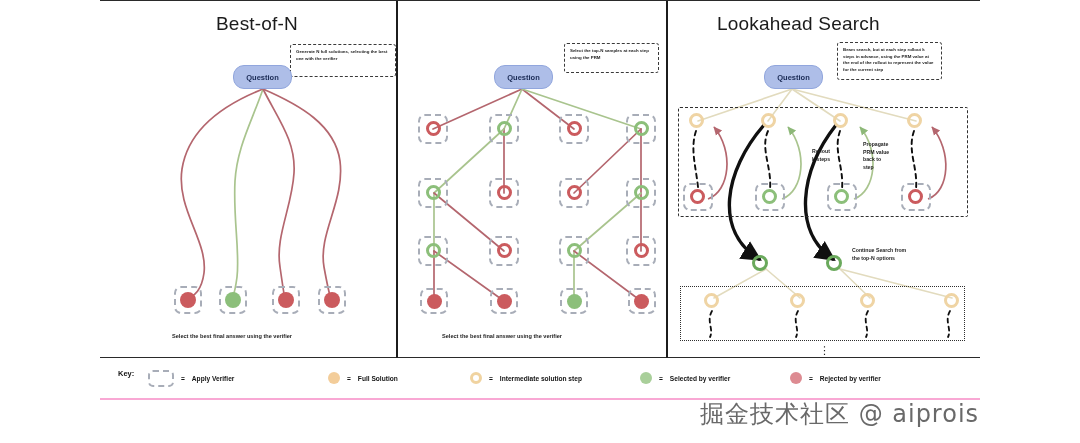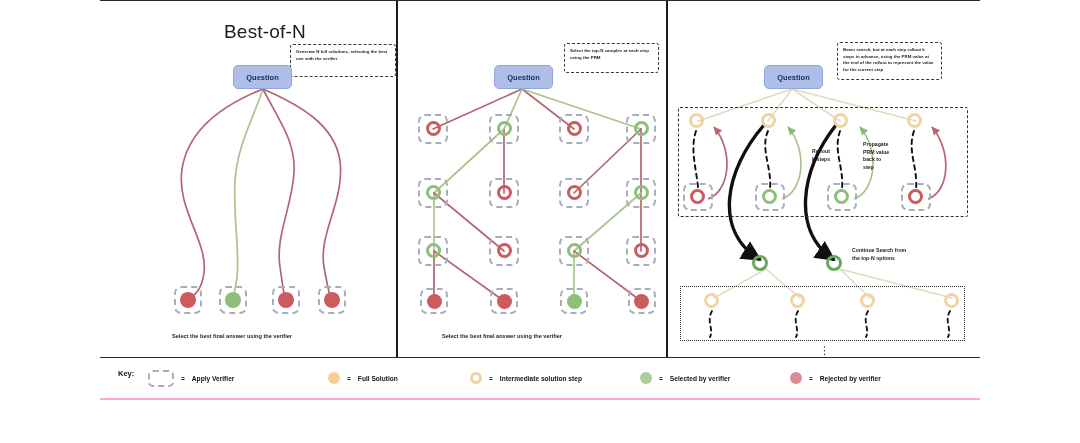--- a/index.html
+++ b/index.html
@@ -10,21 +10,21 @@
                border-top:1px solid #2a2a2a;border-bottom:1px solid #2a2a2a;box-sizing:border-box;}
 
   .vdiv{position:absolute;top:0;width:2px;height:358px;background:#1c1c1c;}
 
   .panel-title{position:absolute;font-size:19px;color:#1b1b1b;letter-spacing:.2px;white-space:nowrap;}
 
   .callout{position:absolute;box-sizing:border-box;border:1.6px dashed #3a3a3a;border-radius:3px;
            background:#fff;padding:4px 5px;}
   .callout span{display:block;font-size:4.4px;line-height:1.5;font-weight:bold;color:#1d1d1d;}
 
-  .qbox{position:absolute;background:#aebee8;border:1px solid #91a6dd;border-radius:5px;
+  .qbox{position:absolute;background:#aebee8;border:1px solid #91a6dd;border-radius:11px;
         display:flex;align-items:center;justify-content:center;}
   .qbox span{font-size:7.5px;font-weight:bold;color:#1a2a55;}
 
   .svgl{position:absolute;left:0;top:0;width:880px;height:358px;pointer-events:none;}
 
   .dashbox{position:absolute;box-sizing:border-box;border:2px dashed #a8adb8;border-radius:7px;background:transparent;}
 
   .node{position:absolute;border-radius:50%;box-sizing:border-box;}
   .ring{background:transparent;}
   .solid{}
@@ -57,21 +57,22 @@
 </head>
 <body>
 
 <div id="root">
 
   <div class="figure-area">
 
     <div class="vdiv" style="left:296px;"></div>
     <div class="vdiv" style="left:566px;"></div>
 
-    <div class="panel-title" style="left:124px;top:12px;margin-top:8px;">Best-of-N</div>
+    <div class="panel-title" style="left:116px;top:12px;">Best-of-N</div>
+    <div class="panel-title" style="left:617px;top:12px;">Lookahead Search</div>
 
     <svg class="svgl" viewBox="0 0 880 358">
       <defs>
         <marker id="arrRed" markerWidth="6" markerHeight="6" refX="4.6" refY="3" orient="auto">
           <path d="M0,0.6 L5,3 L0,5.4 z" fill="#b4666e"></path>
         </marker>
         <marker id="arrGrn" markerWidth="6" markerHeight="6" refX="4.6" refY="3" orient="auto">
           <path d="M0,0.6 L5,3 L0,5.4 z" fill="#8db878"></path>
         </marker>
         <marker id="arrBlk" markerWidth="7" markerHeight="7" refX="5" refY="3.5" orient="auto">
@@ -294,14 +295,15 @@
     </div>
 
     <div class="legend-item" style="left:690px;top:14px;">
       <div class="lg-dot" style="background:#dd8b92;"></div>
       <span class="legend-eq">=</span>
       <span class="lg-text">Rejected by verifier</span>
     </div>
   </div>
 
 
+  <div class="watermark">掘金技术社区 @ aiprois</div>
 
 </div>
 
 </body></html>

